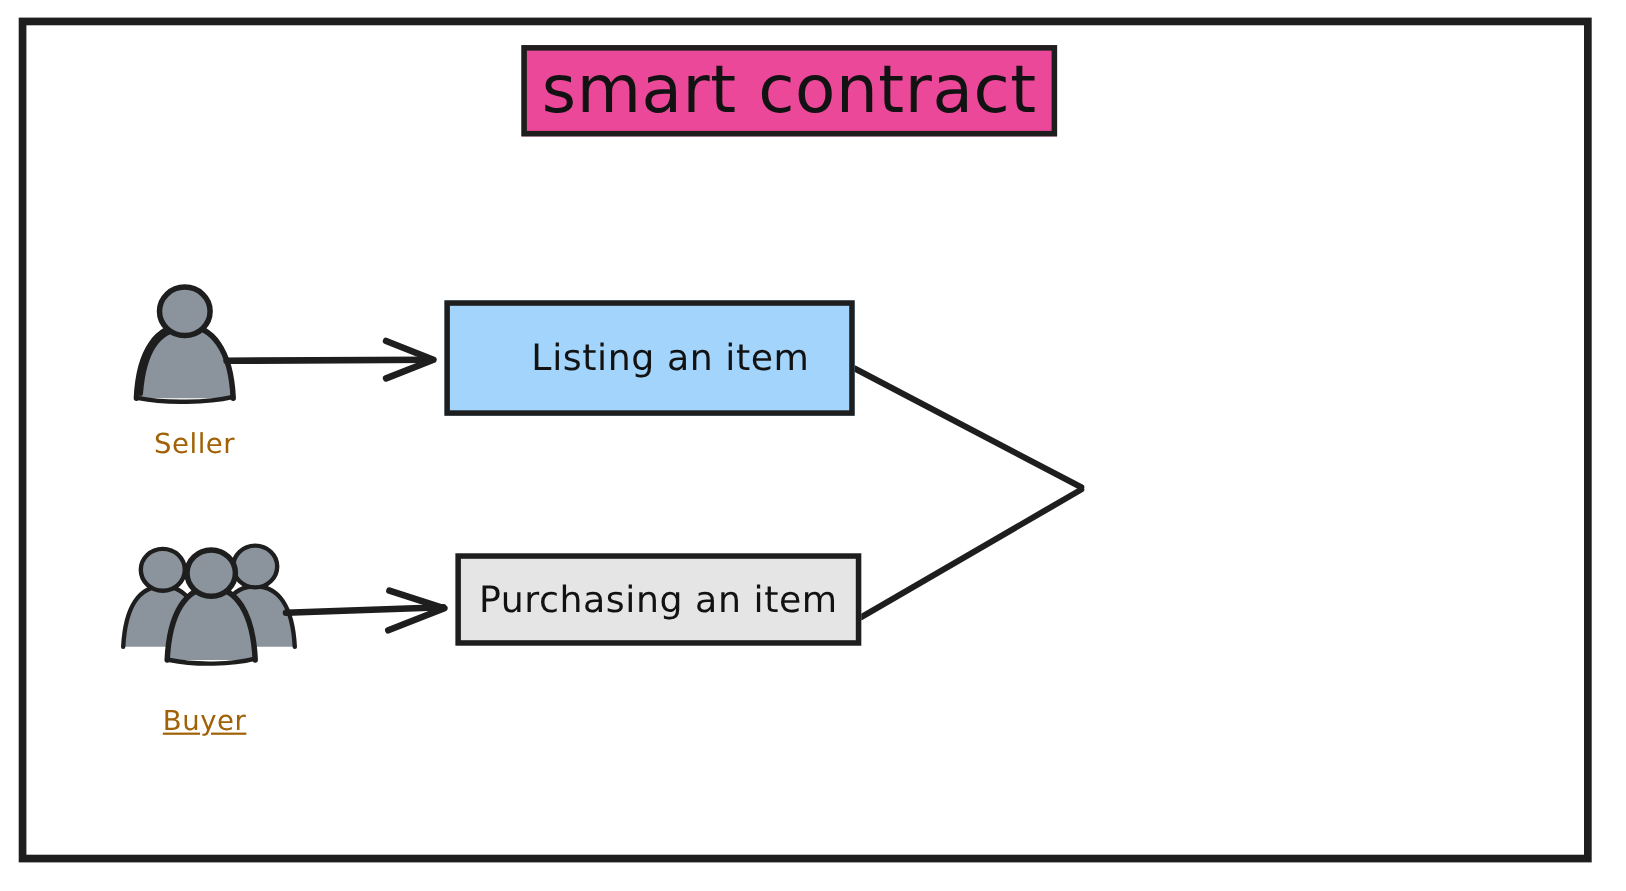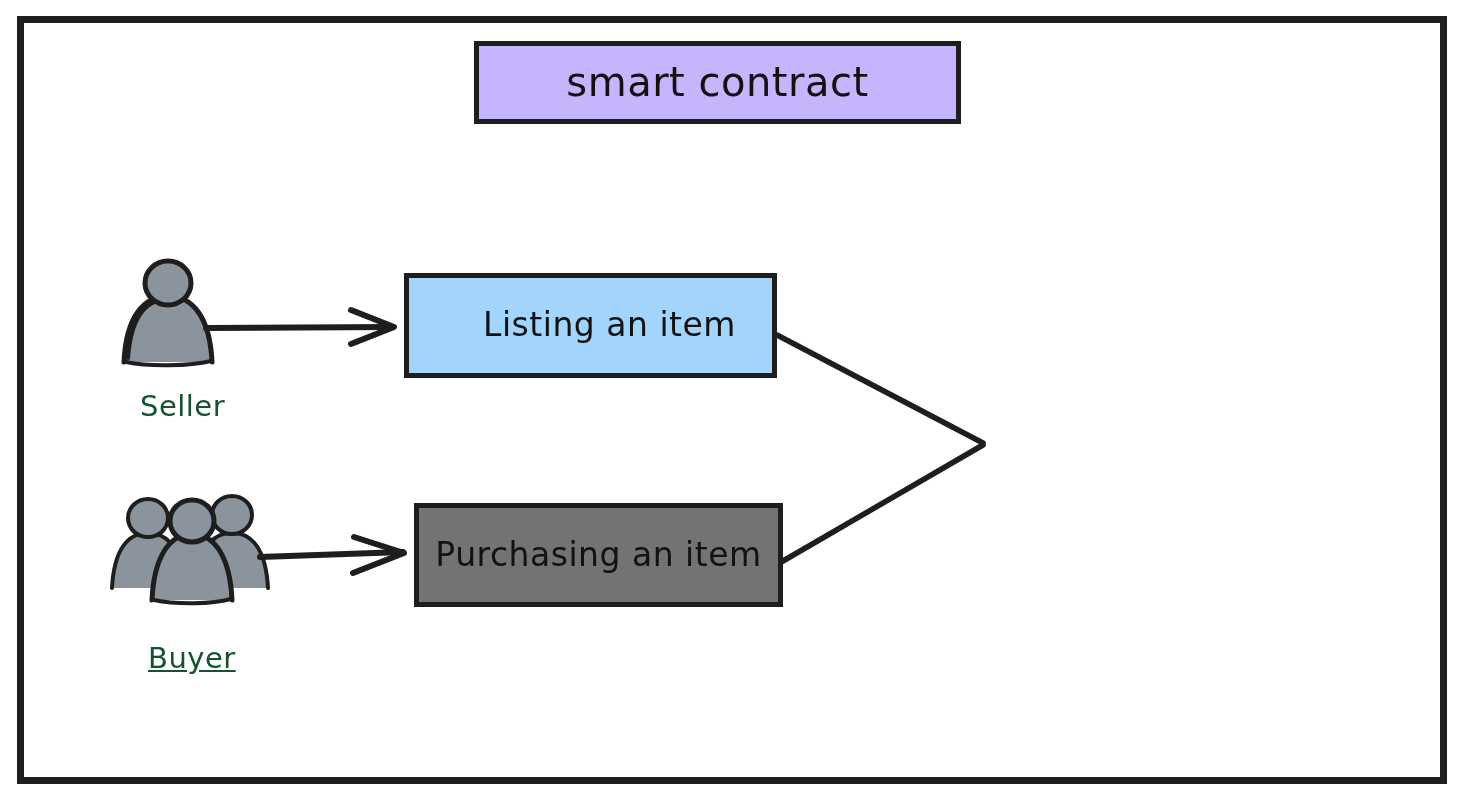--- a/index.html
+++ b/index.html
@@ -46,58 +46,58 @@
     letter-spacing: 0.5px;
     line-height: 1.22;
     white-space: pre-line;
   }
 
   .node-title {
     left: 474px;
     top: 41px;
     width: 487px;
     height: 83px;
-    background: #c4b5fd;
-    font-size: 40px;
+    background: #ec4899;
+    font-size: 60px;
   }
 
   .node-listing {
     left: 404px;
     top: 273px;
     width: 373px;
     height: 105px;
     background: #a3d5fc;
     font-size: 33px;
     padding-left: 38px;
   }
 
   .node-purchasing {
     left: 414px;
     top: 503px;
     width: 369px;
-    height: 104px;
-    background: #737373;
+    height: 84px;
+    background: #e5e5e5;
     font-size: 33px;
   }
 
   .node-transfer {
     left: 983px;
     top: 389px;
     width: 371px;
     height: 109px;
     background: #fcd9a4;
     font-size: 29px;
   }
 
   
   .actor-label {
     position: absolute;
-    color: #14532d;
+    color: #a16207;
     font-family: "DejaVu Sans", sans-serif;
-    font-size: 29px;
+    font-size: 25px;
     letter-spacing: 0.5px;
     white-space: nowrap;
   }
   .label-seller { left: 140px; top: 389px; }
   .label-buyer  { left: 148px; top: 641px; text-decoration: underline; }
 
   
   .overlay {
     position: absolute;
     left: 0;

